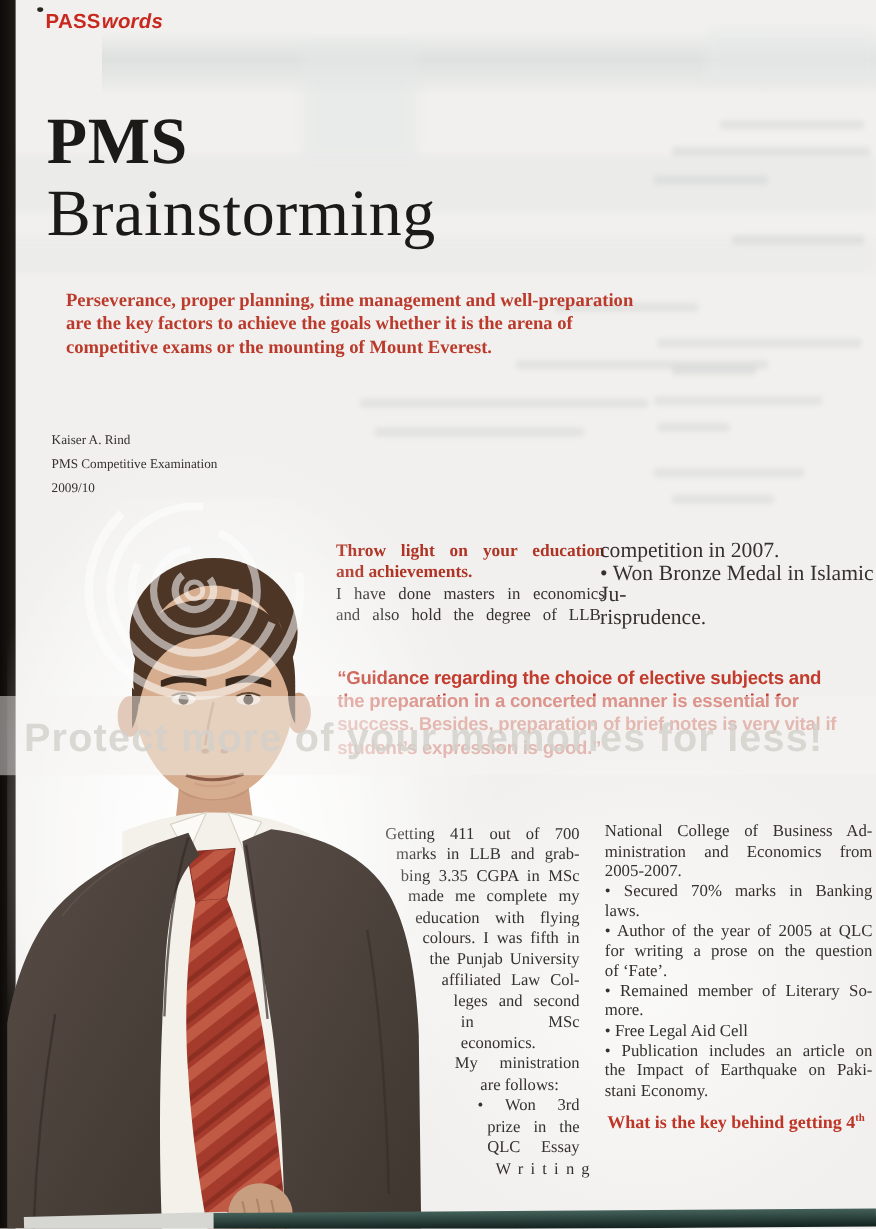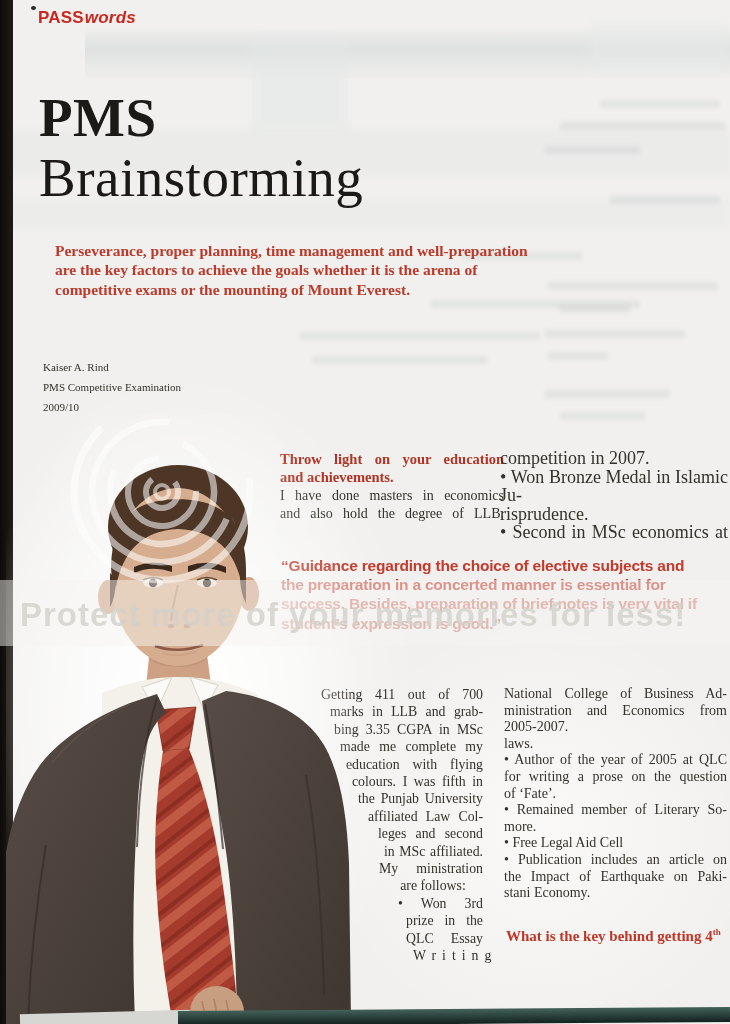--- a/index.html
+++ b/index.html
@@ -109,21 +109,20 @@
       <div class="ln" style="text-align-last: left;">and achievements.</div>
     </div>
   <div class="abs qa-a">
       <div class="ln">I have done masters in economics</div>
       <div class="ln">and also hold the degree of LLB.</div>
     </div>
   <div class="abs col-rt">
       <div class="ln" style="text-align-last: left;">competition in 2007.</div>
       <div class="ln">• Won Bronze Medal in Islamic Ju-</div>
       <div class="ln" style="text-align-last: left;">risprudence.</div>
-      <div class="ln">• Second in MSc economics at</div>
     </div>
 
   <div class="abs quote">
       <div class="ln strong">“Guidance regarding the choice of elective subjects and</div>
       <div class="ln strong">the preparation in a concerted manner is essential for</div>
       <div class="ln faded">success. Besides, preparation of brief notes is very vital if</div>
       <div class="ln faded">student’s expression is good.”</div>
     </div>
 
   <svg class="portrait" viewBox="0 0 345 609" xmlns="http://www.w3.org/2000/svg">
@@ -213,32 +212,33 @@
   <div class="abs col-mid">
       <div class="ln">Getting 411 out of 700</div>
       <div class="ln" style="padding-left: 9px;">marks in LLB and grab-</div>
       <div class="ln" style="padding-left: 13px;">bing 3.35 CGPA in MSc</div>
       <div class="ln" style="padding-left: 19px;">made me complete my</div>
       <div class="ln" style="padding-left: 25px;">education with flying</div>
       <div class="ln" style="padding-left: 31px;">colours. I was fifth in</div>
       <div class="ln" style="padding-left: 37px;">the Punjab University</div>
       <div class="ln" style="padding-left: 47px;">affiliated Law Col-</div>
       <div class="ln" style="padding-left: 57px;">leges and second</div>
-      <div class="ln" style="padding-left: 63px;">in MSc affiliated.</div>
+      <div class="ln" style="padding-left: 63px;">in MSc economics.</div>
       <div class="ln" style="padding-left: 58px;">My ministration</div>
       <div class="ln" style="padding-left: 62px; text-align-last: center;">are follows:</div>
       <div class="ln" style="padding-left: 77px;">• Won 3rd</div>
       <div class="ln" style="padding-left: 85px;">prize in the</div>
       <div class="ln" style="padding-left: 85px;">QLC Essay</div>
       <div class="ln" style="padding-left: 92px; letter-spacing: 6px;">Writing</div>
     </div>
   <div class="abs col-rb">
       <div class="ln">National College of Business Ad-</div>
       <div class="ln">ministration and Economics from</div>
       <div class="ln" style="text-align-last: left;">2005-2007.</div>
+      <div class="ln">• Secured 70% marks in Banking</div>
       <div class="ln" style="text-align-last: left;">laws.</div>
       <div class="ln">• Author of the year of 2005 at QLC</div>
       <div class="ln">for writing a prose on the question</div>
       <div class="ln" style="text-align-last: left;">of ‘Fate’.</div>
       <div class="ln">• Remained member of Literary So-</div>
       <div class="ln" style="text-align-last: left;">more.</div>
       <div class="ln" style="text-align-last: left;">• Free Legal Aid Cell</div>
       <div class="ln">• Publication includes an article on</div>
       <div class="ln">the Impact of Earthquake on Paki-</div>
       <div class="ln" style="text-align-last: left;">stani Economy.</div>

